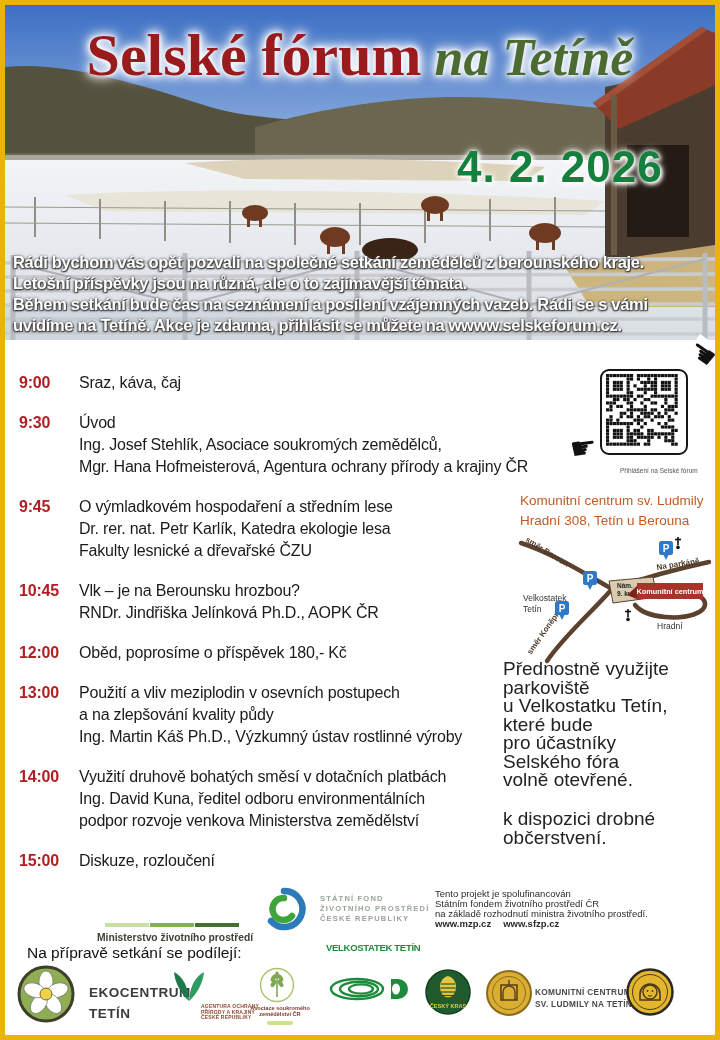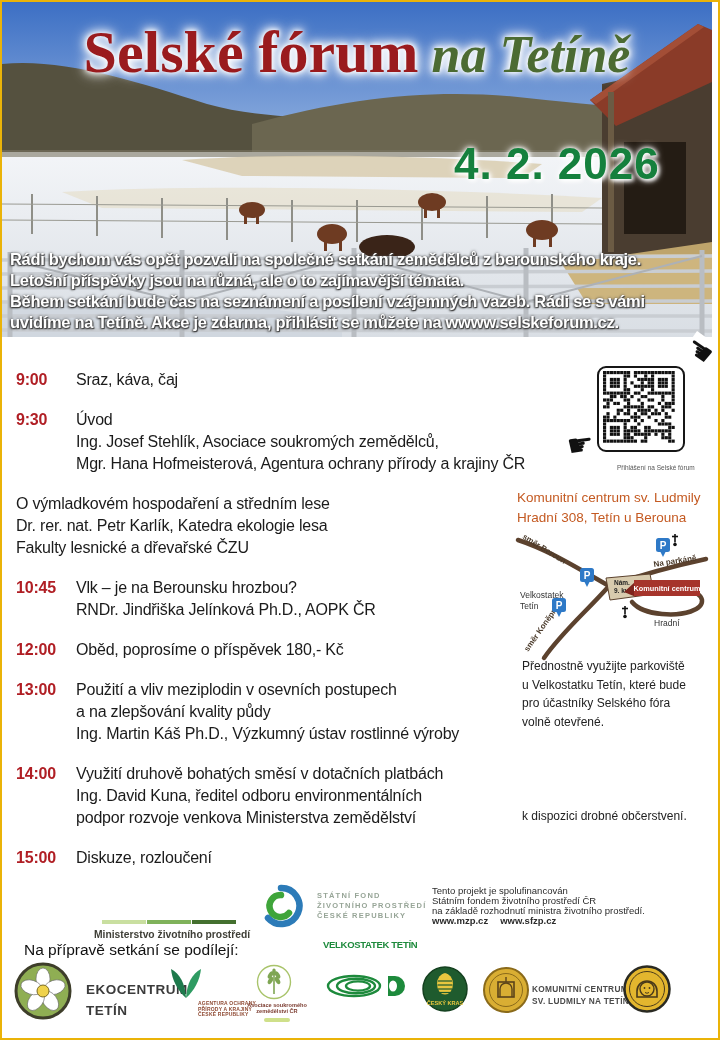--- a/index.html
+++ b/index.html
@@ -1,17 +1,17 @@
 <!DOCTYPE html>
 <html><head>
 <meta charset="utf-8">
 <style>
   html,body{margin:0;padding:0;background:#888;}
   #page{position:relative;width:720px;height:1040px;box-sizing:border-box;
-    border:2px solid #eab308;background:#fff;overflow:hidden;
+    border:5px solid #eab308;background:#fff;overflow:hidden;
     font-family:"Liberation Sans",sans-serif;color:#1b1b1b;}
   
   .photo{position:absolute;left:0;top:0;width:710px;height:335px;overflow:hidden;}
   .photo svg.photo-bg{position:absolute;left:0;top:0;}
   .title-row{position:absolute;top:14px;left:0;width:100%;text-align:center;white-space:nowrap;line-height:72px;}
   .t-main{font-family:"Liberation Serif",serif;font-weight:bold;font-size:60px;color:#9A1B1E;
     text-shadow:0 0 4px #fff,0 0 8px #fff,0 0 12px #fff,0 0 16px #fff;}
   .t-sub{font-family:"Liberation Serif",serif;font-style:italic;font-weight:bold;font-size:52px;color:#4C6B33;
     text-shadow:0 0 4px #fff,0 0 8px #fff,0 0 12px #fff,0 0 16px #fff;}
   .date{position:absolute;top:137px;left:452px;width:215px;text-align:left;
@@ -26,21 +26,21 @@
   
   .qr-block{position:absolute;left:573px;top:342px;width:132px;height:128px;}
   .qr-frame{position:absolute;left:22px;top:22px;width:84px;height:82px;border:2.5px solid #161616;border-radius:9px;}
   .qr-frame svg{position:absolute;left:4px;top:3px;}
   .hand{position:absolute;font-family:"DejaVu Sans",sans-serif;font-size:30px;color:#111;background:#fff;line-height:1;}
   .hand-tr{top:-8px;right:-6px;transform:rotate(35deg);}
   .hand-bl{bottom:12px;left:-8px;transform:rotate(-8deg);}
   .qr-caption{position:absolute;left:42px;bottom:1px;font-size:6.5px;color:#555;white-space:nowrap;}
   .address{position:absolute;left:515px;top:486px;font-size:13.5px;line-height:20px;color:#C45A22;}
   .map{position:absolute;left:512px;top:522px;}
-  .note{position:absolute;left:520px;width:192px;font-size:12px;line-height:18.5px;color:#222;}
+  .note{position:absolute;left:498px;width:192px;font-size:19px;line-height:18.5px;color:#222;}
   .note.parking{top:655px;}
   .note.refresh{top:805px;}
   
   .mzp{position:absolute;left:92px;top:880px;width:150px;text-align:left;margin-top:38px;}
   .mzp-line{display:flex;width:134px;margin:0 auto 5px auto;}
   .mzp-line span{height:3.5px;flex:1;}
   .mzp-label{font-size:10.3px;font-weight:bold;color:#3F3F37;white-space:nowrap;}
   .sfzp{position:absolute;left:257px;top:882px;display:flex;align-items:center;}
   .sfzp-text{margin-left:14px;font-size:7.5px;letter-spacing:1.2px;line-height:10px;color:#97A597;font-weight:bold;white-space:nowrap;}
   .funding{position:absolute;left:430px;top:884px;font-size:9.5px;line-height:10px;color:#2b2b2b;}
@@ -161,20 +161,21 @@
       </div>
       <div class="sched-row">
         <span class="sched-time" style="color: rgb(176, 30, 36);">9:30</span>
         <div class="sched-lines">
           <div class="sched-line">Úvod</div>
           <div class="sched-line">Ing. Josef Stehlík, Asociace soukromých zemědělců,</div>
           <div class="sched-line">Mgr. Hana Hofmeisterová, Agentura ochrany přírody a krajiny ČR</div>
         </div>
       </div>
       <div class="sched-row">
+        <span class="sched-time" style="color: rgb(176, 30, 36);">9:45</span>
         <div class="sched-lines">
           <div class="sched-line">O výmladkovém hospodaření a středním lese</div>
           <div class="sched-line">Dr. rer. nat. Petr Karlík, Katedra ekologie lesa</div>
           <div class="sched-line">Fakulty lesnické a dřevařské ČZU</div>
         </div>
       </div>
       <div class="sched-row">
         <span class="sched-time" style="color: rgb(176, 30, 36);">10:45</span>
         <div class="sched-lines">
           <div class="sched-line">Vlk – je na Berounsku hrozbou?</div>

